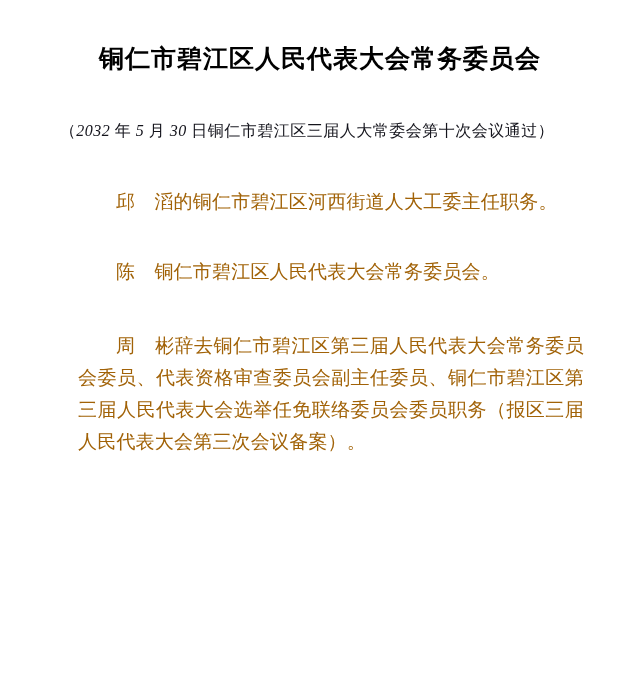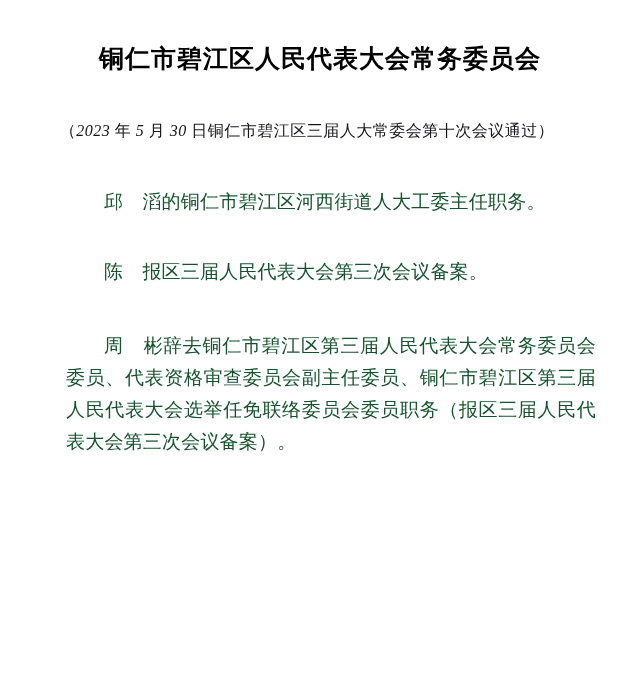--- a/index.html
+++ b/index.html
@@ -43,46 +43,46 @@
   .sec-heading {
     padding-left: 38px;
     font-family: "Liberation Sans", "DejaVu Sans", sans-serif;
     font-weight: bold;
     font-size: 19px;
     line-height: 32px;
     letter-spacing: 1px;
     color: #0b0b10;
   }
   .body-p {
-    margin: 4px;
+    margin: 16px;
     font-size: 19px;
     line-height: 32px;
     letter-spacing: 0.2px;
     text-align: justify;
     text-indent: 38px;
     font-style: oblique 6deg;
-    color: #14532d;
+    color: #a16207;
   }
 </style>
 </head>
 <body>
 
 <div class="page">
 
   <div class="doc-title">
     <div>铜仁市碧江区人民代表大会常务委员会</div>
   </div>
 
-  <div class="date-line">（2023 年 5 月 30 日铜仁市碧江区三届人大常委会第十次会议通过）</div>
+  <div class="date-line">（2032 年 5 月 30 日铜仁市碧江区三届人大常委会第十次会议通过）</div>
 
   <div class="section sec-dismissal">
     <p class="body-p">邱　滔的铜仁市碧江区河西街道人大工委主任职务。</p>
   </div>
 
   <div class="section sec-appointment">
-    <p class="body-p">陈　报区三届人民代表大会第三次会议备案。</p>
+    <p class="body-p">陈　铜仁市碧江区人民代表大会常务委员会。</p>
   </div>
 
   <div class="section sec-acceptance">
     <p class="body-p">周　彬辞去铜仁市碧江区第三届人民代表大会常务委员会委员、代表资格审查委员会副主任委员、铜仁市碧江区第三届人民代表大会选举任免联络委员会委员职务（报区三届人民代表大会第三次会议备案）。</p>
   </div>
 
 </div>
 
 </body></html>

